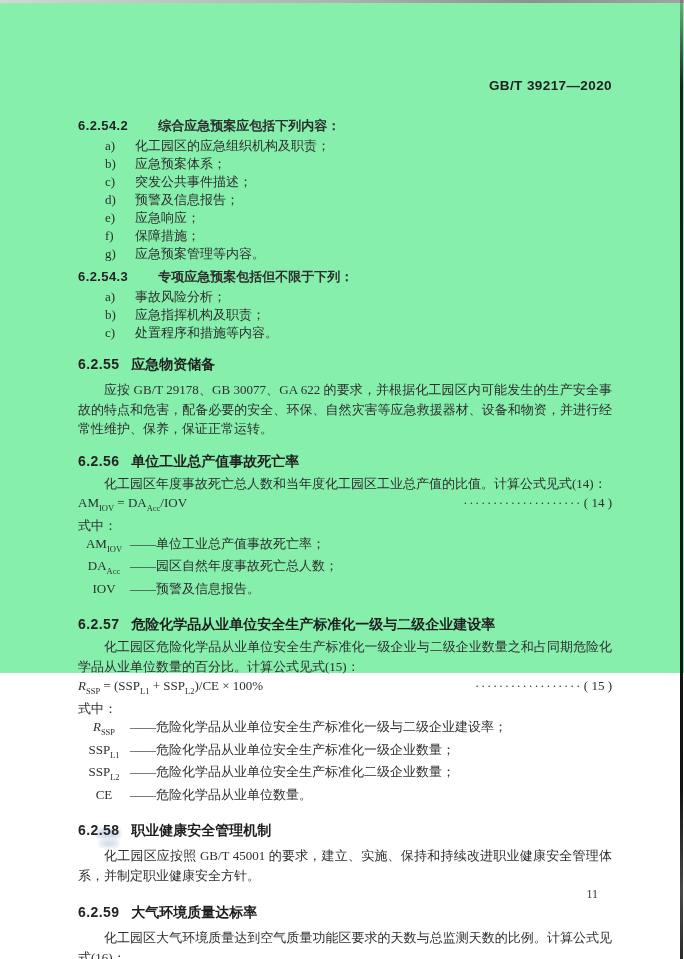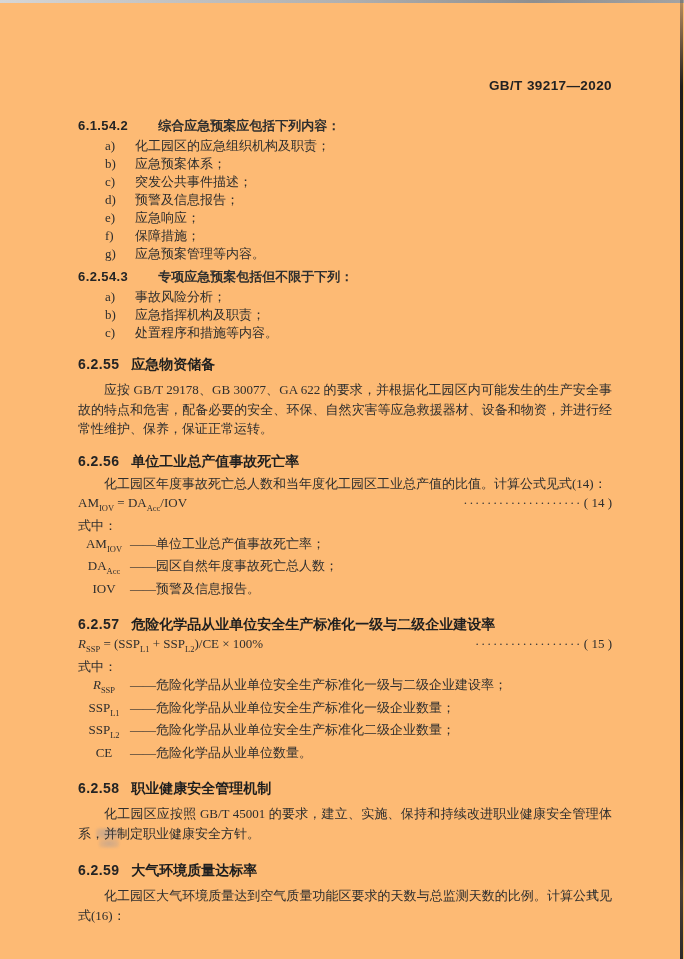--- a/index.html
+++ b/index.html
@@ -2,21 +2,21 @@
 <html><head>
 <meta charset="utf-8">
 <style>
   html,body { margin:0; padding:0; }
   body {
     width:684px; height:959px; overflow:hidden;
     background:#ffffff;
     font-family:"Liberation Serif","DejaVu Serif",serif;
     color:#2e2e2e;
   }
-  .page { position:relative; width:684px; height:959px; background:#fdba74; }
+  .page { position:relative; width:684px; height:673px; background:#86efac; }
 
   
   .top-edge { position:absolute; top:0; left:0; width:684px; height:3px;
     background:linear-gradient(90deg,#d6d6d6 0%,#c2c2c2 25%,#b0b0b0 50%,#8f8f8f 78%,#a3a3a3 100%); }
   .right-edge { position:absolute; top:0; right:1px; width:3px; height:959px;
     background:linear-gradient(180deg,rgba(60,60,60,.35) 0%,#1d1d1d 9%,#121212 82%,rgba(40,40,40,.85) 93%,#2a2a2a 100%); }
   .watermark { position:absolute; left:96px; top:828px; width:25px; height:11px;
     background:radial-gradient(ellipse at center,rgba(100,130,185,.38),rgba(100,130,185,.08));
     border-radius:3px; filter:blur(1px); }
   .watermark2 { position:absolute; left:99px; top:839px; width:20px; height:9px;
@@ -71,21 +71,21 @@
   <div class="top-edge"></div>
   <div class="right-edge"></div>
   <div class="watermark"></div>
   <div class="watermark2"></div>
 
   <div class="std-code">GB/T 39217—2020</div>
 
   <div class="content">
 
     <div class="clause-head">
-      <span class="clause-num">6.1.54.2</span><span class="title-plain">综合应急预案应包括下列内容：</span>
+      <span class="clause-num">6.2.54.2</span><span class="title-plain">综合应急预案应包括下列内容：</span>
     </div>
     <div class="li-group">
       <div class="li">
           <span class="li-label">a)</span>
           <span class="li-text">化工园区的应急组织机构及职责；</span>
         </div>
       <div class="li">
           <span class="li-label">b)</span>
           <span class="li-text">应急预案体系；</span>
         </div>
@@ -152,20 +152,21 @@
       <span class="def-desc">——园区自然年度事故死亡总人数；</span>
     </div>
     <div class="def-row">
       <span class="def-term"><span>IOV</span><sub></sub></span>
       <span class="def-desc">——预警及信息报告。</span>
     </div>
 
     <div class="section-head">
       <span class="clause-num">6.2.57</span><span>危险化学品从业单位安全生产标准化一级与二级企业建设率</span>
     </div>
+    <div class="para tight">化工园区危险化学品从业单位安全生产标准化一级企业与二级企业数量之和占同期危险化学品从业单位数量的百分比。计算公式见式(15)：</div>
     <div class="formula-row">
       <span class="eq"><span class="it">R</span><sub>SSP</sub><span> = (SSP</span><sub>L1</sub><span> + SSP</span><sub>L2</sub><span>)/CE × 100%</span></span>
       <span class="eq-trailer"><span class="leader">··················</span><span class="eq-no">( 15 )</span></span>
     </div>
     <div class="where">式中：</div>
     <div class="def-row">
       <span class="def-term"><span class="it">R</span><sub>SSP</sub></span>
       <span class="def-desc">——危险化学品从业单位安全生产标准化一级与二级企业建设率；</span>
     </div>
     <div class="def-row">

